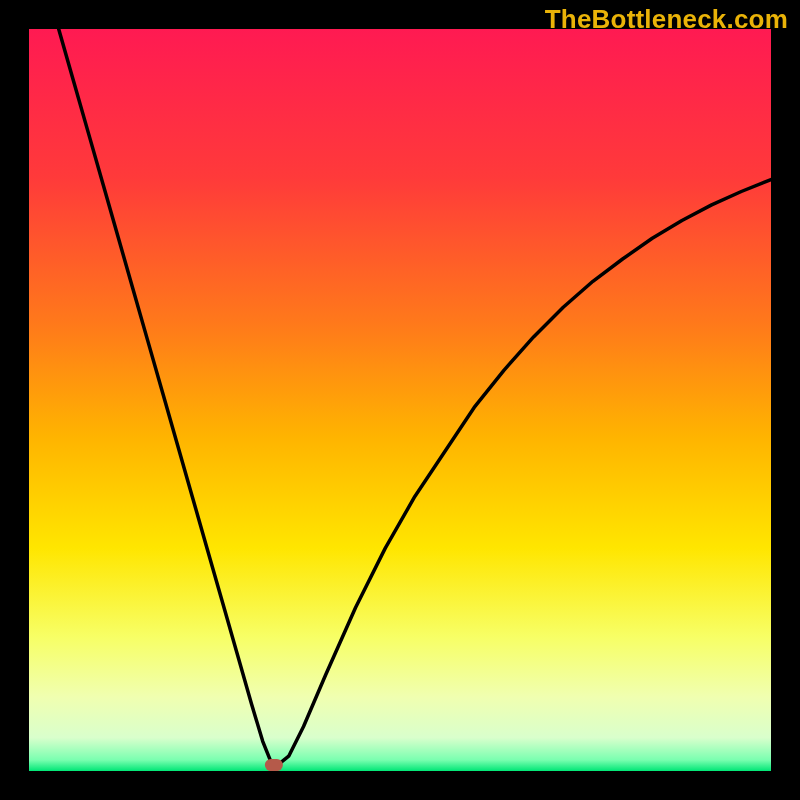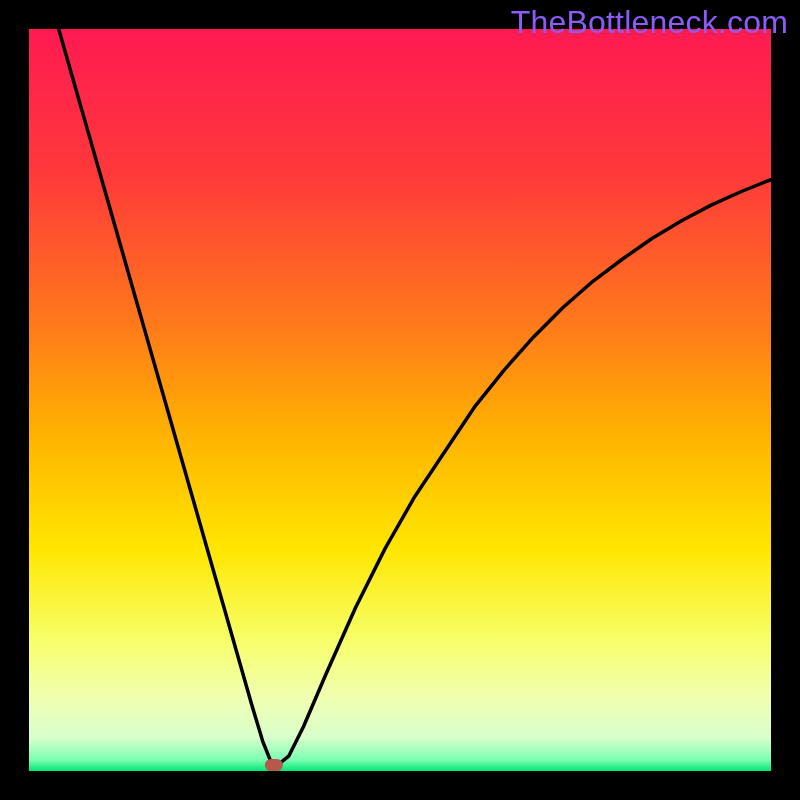--- a/index.html
+++ b/index.html
@@ -14,23 +14,23 @@
   .outer {
     width: 800px;
     height: 800px;
     background: #000;
     position: relative;
   }
   .watermark {
     position: absolute;
     top: 4px;
     right: 12px;
-    font-size: 32px;
-    font-weight: 400;
-    color: #8b5cf6;
+    font-size: 26px;
+    font-weight: 700;
+    color: #eab308;
     letter-spacing: 0.2px;
     z-index: 10;
   }
   .plot {
     position: absolute;
     left: 29px;
     top: 29px;
     width: 742px;
     height: 742px;
   }

